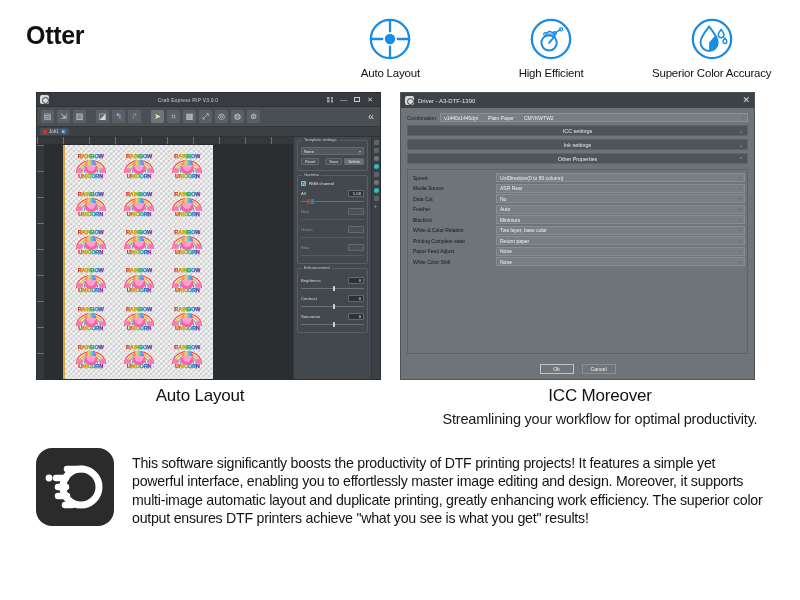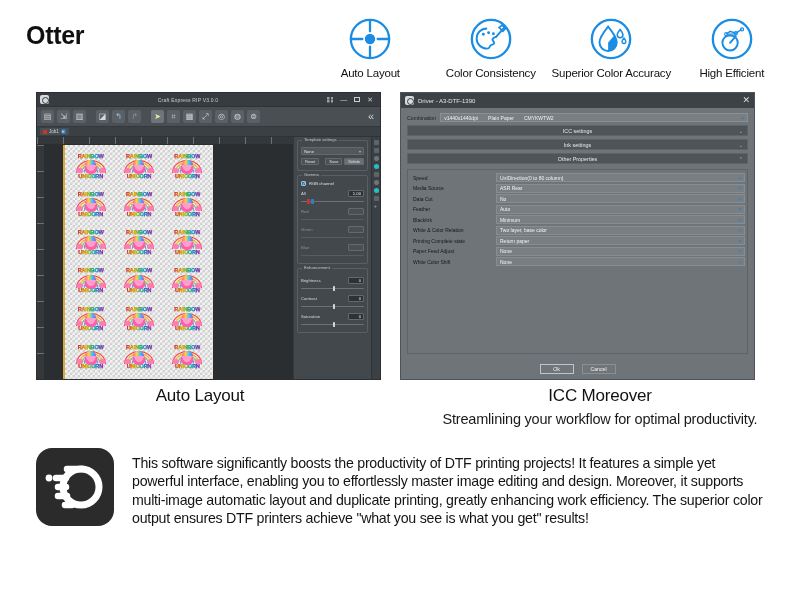--- a/index.html
+++ b/index.html
@@ -336,62 +336,48 @@
       <span class="feature-icon">
         <svg viewBox="0 0 48 48" width="46" height="46">
           <circle cx="24" cy="24" r="20" fill="none" stroke="#1b8ce3" stroke-width="2.4"></circle>
           <circle cx="24" cy="24" r="5.4" fill="#1b8ce3"></circle>
           <path d="M24 4.5 L24 16 M24 32 L24 43.5 M4.5 24 L16 24 M32 24 L43.5 24" stroke="#1b8ce3" stroke-width="2.4" stroke-linecap="round"></path>
         </svg>
       </span>
       <span class="feature-label">Auto Layout</span>
     </div>
 
-    <div class="feature">
-      <span class="feature-icon">
-        <svg viewBox="0 0 48 48" width="46" height="46">
-          <circle cx="24" cy="24" r="20" fill="none" stroke="#1b8ce3" stroke-width="2.4"></circle>
-          <path d="M20 13c-7 0-11 5-11 10.5S13.5 34 20 34c2.6 0 2.2-2 3.6-3.3 1.3-1.2 3.6-.6 3.6-2.6 0-1.6-1.6-2.2-1.6-3.6 0-2 2.4-2.2 4.2-3" fill="none" stroke="#1b8ce3" stroke-width="2"></path>
-          <circle cx="16" cy="19" r="1.5" fill="#1b8ce3"></circle>
-          <circle cx="21.5" cy="17.5" r="1.5" fill="#1b8ce3"></circle>
-          <circle cx="26.5" cy="18.5" r="1.5" fill="#1b8ce3"></circle>
-          <path d="M29 22 L38 12" stroke="#1b8ce3" stroke-width="2" stroke-linecap="round"></path>
-          <path d="M35.5 9.5 l3.5 3.5 -2.5 3 -4-4z" fill="none" stroke="#1b8ce3" stroke-width="1.8"></path>
-        </svg>
-      </span>
-      <span class="feature-label">Color Consistency</span>
-    </div>
-
-    <div class="feature">
-      <span class="feature-icon">
-        <svg viewBox="0 0 48 48" width="46" height="46">
-          <circle cx="24" cy="24" r="20" fill="none" stroke="#1b8ce3" stroke-width="2.4"></circle>
-          <path d="M21 11 C21 11 12 22 12 27.5 C12 32.7 16 36.5 21 36.5 C26 36.5 30 32.7 30 27.5 C30 22 21 11 21 11 Z" fill="none" stroke="#1b8ce3" stroke-width="2"></path>
-          <path d="M21 36.2 C26 36.2 30 32.5 30 27.4 C30 25.5 28.8 22.9 27.4 20.4 L21 27.6 Z" fill="#1b8ce3"></path>
-          <path d="M33.5 14 c0 0 -3 3.8 -3 5.6 a3 3 0 0 0 6 0 c0 -1.8 -3 -5.6 -3 -5.6z" fill="none" stroke="#1b8ce3" stroke-width="1.6"></path>
-          <path d="M37.5 23 c0 0 -2 2.5 -2 3.7 a2 2 0 0 0 4 0 c0 -1.2 -2 -3.7 -2 -3.7z" fill="none" stroke="#1b8ce3" stroke-width="1.4"></path>
-        </svg>
-      </span>
-      <span class="feature-label">Superior Color Accuracy</span>
-    </div>
 
     <div class="feature">
       <span class="feature-icon">
         <svg viewBox="0 0 48 48" width="46" height="46">
           <circle cx="24" cy="24" r="20" fill="none" stroke="#1b8ce3" stroke-width="2.4"></circle>
           <circle cx="22" cy="28" r="8" fill="none" stroke="#1b8ce3" stroke-width="2"></circle>
           <path d="M22 28 L28 21" stroke="#1b8ce3" stroke-width="2" stroke-linecap="round"></path>
           <path d="M18 19 l4-3 6 2 6-4" fill="none" stroke="#1b8ce3" stroke-width="1.5"></path>
           <circle cx="18" cy="19" r="1.6" fill="none" stroke="#1b8ce3" stroke-width="1.3"></circle>
           <circle cx="28" cy="18" r="1.6" fill="none" stroke="#1b8ce3" stroke-width="1.3"></circle>
           <circle cx="34.5" cy="14" r="1.6" fill="none" stroke="#1b8ce3" stroke-width="1.3"></circle>
           <ellipse cx="24" cy="19.5" rx="4.5" ry="2" fill="#1b8ce3" opacity=".55"></ellipse>
         </svg>
       </span>
       <span class="feature-label">High Efficient</span>
+    </div>
+
+    <div class="feature">
+      <span class="feature-icon">
+        <svg viewBox="0 0 48 48" width="46" height="46">
+          <circle cx="24" cy="24" r="20" fill="none" stroke="#1b8ce3" stroke-width="2.4"></circle>
+          <path d="M21 11 C21 11 12 22 12 27.5 C12 32.7 16 36.5 21 36.5 C26 36.5 30 32.7 30 27.5 C30 22 21 11 21 11 Z" fill="none" stroke="#1b8ce3" stroke-width="2"></path>
+          <path d="M21 36.2 C26 36.2 30 32.5 30 27.4 C30 25.5 28.8 22.9 27.4 20.4 L21 27.6 Z" fill="#1b8ce3"></path>
+          <path d="M33.5 14 c0 0 -3 3.8 -3 5.6 a3 3 0 0 0 6 0 c0 -1.8 -3 -5.6 -3 -5.6z" fill="none" stroke="#1b8ce3" stroke-width="1.6"></path>
+          <path d="M37.5 23 c0 0 -2 2.5 -2 3.7 a2 2 0 0 0 4 0 c0 -1.2 -2 -3.7 -2 -3.7z" fill="none" stroke="#1b8ce3" stroke-width="1.4"></path>
+        </svg>
+      </span>
+      <span class="feature-label">Superior Color Accuracy</span>
     </div>
 
   </div>
 
   <div class="shots">
 
     <div class="shot-wrap shot-left">
       <div class="rip">
 
         <div class="rip-titlebar">

